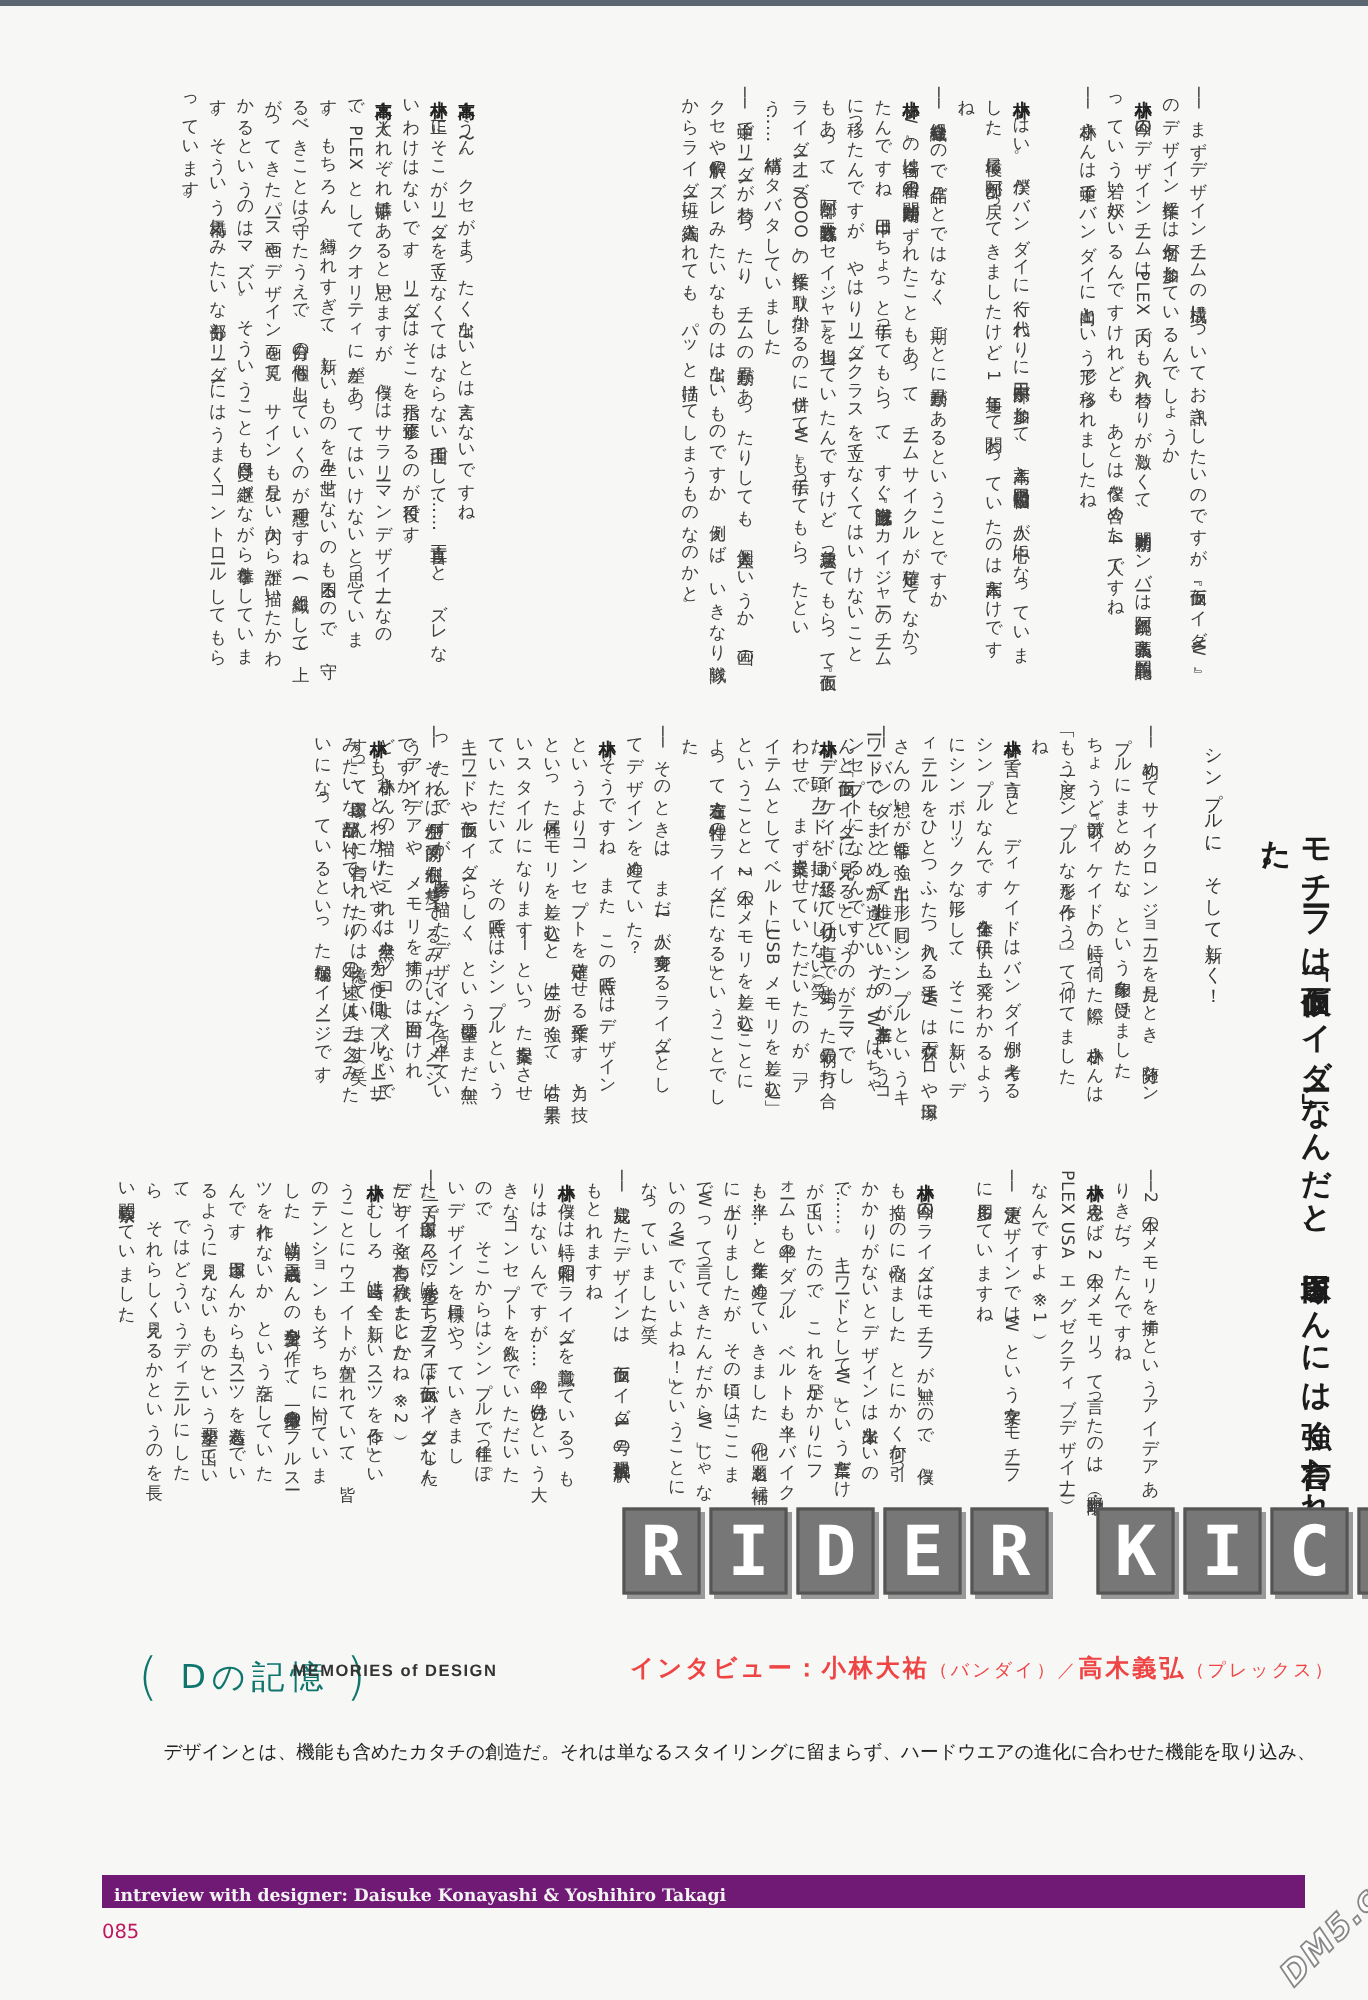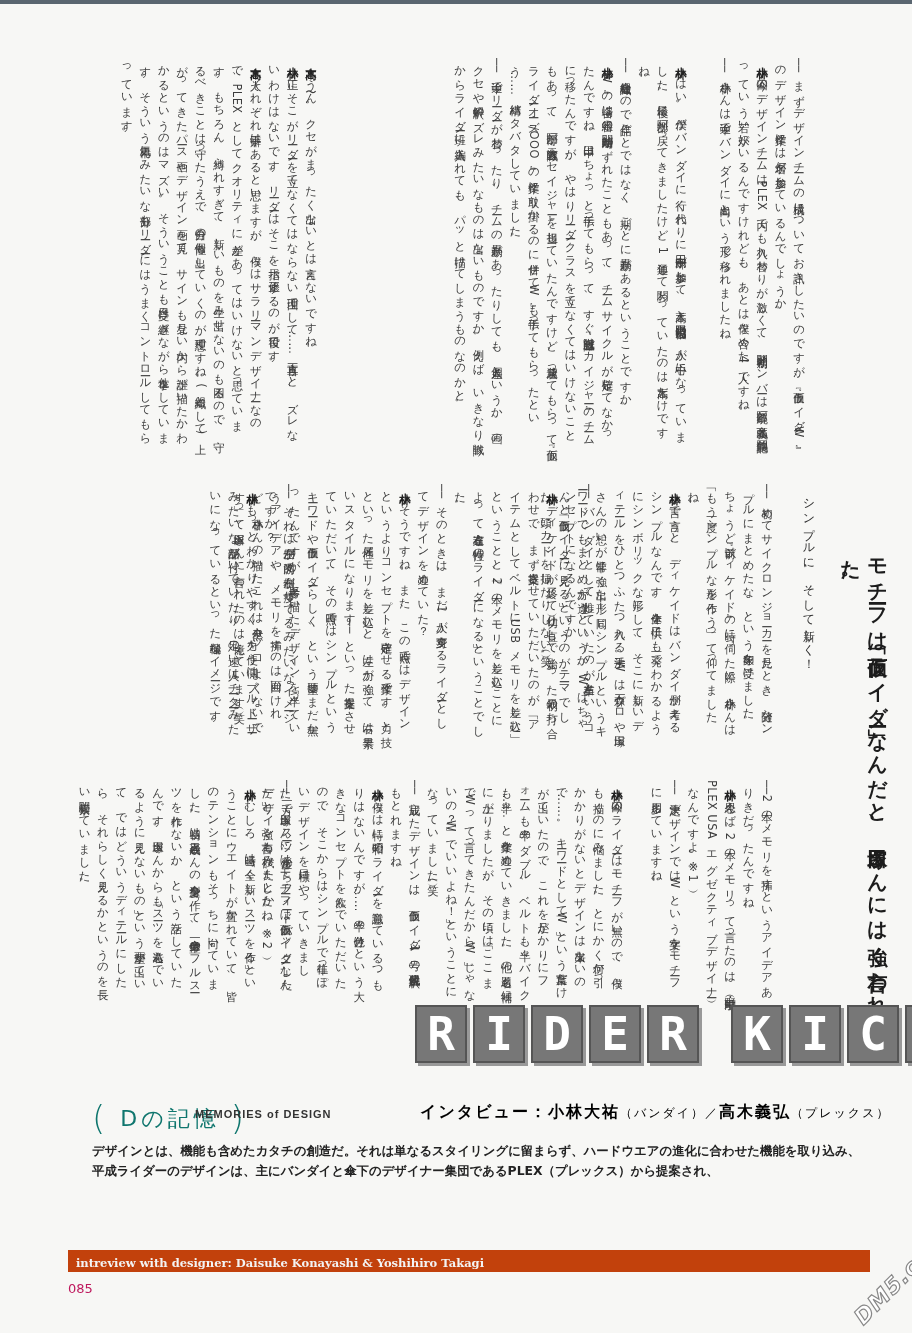--- a/index.html
+++ b/index.html
@@ -9,25 +9,25 @@
   .vblock p{margin:0;}
   .vblock b{font-weight:bold;color:#222;}
   .headline{position:absolute;writing-mode:vertical-rl;font-weight:bold;font-size:20px;letter-spacing:1px;color:#1c1c1c;left:838px;top:545px;height:520px;}
   .subhead{position:absolute;writing-mode:vertical-rl;font-size:12px;letter-spacing:1px;color:#333;left:800px;top:490px;}
   .rider{position:absolute;left:415px;top:1005px;display:flex;gap:6px;}
   .rider span{display:inline-block;width:48px;height:54px;background:#777;color:#fff;font-family:"DejaVu Sans Mono",monospace;font-weight:bold;font-size:46px;line-height:54px;text-align:center;border:2px solid #555;box-shadow:3px 3px 0 #999;}
   .rider .gap{background:transparent;border:none;box-shadow:none;width:20px;}
   .dtitle{position:absolute;left:92px;top:1098px;font-size:22px;letter-spacing:4px;color:#0f766e;}
   .dtitle .paren{font-size:34px;font-weight:300;vertical-align:-4px;}
   .memories{position:absolute;left:195px;top:1108px;font-family:Liberation Sans, sans-serif;font-weight:bold;font-size:11px;letter-spacing:1px;color:#333;}
-  .interviewline{position:absolute;left:420px;top:1102px;font-size:16px;font-weight:bold;letter-spacing:2px;color:#000000;white-space:nowrap;}
+  .interviewline{position:absolute;left:420px;top:1102px;font-size:16px;font-weight:bold;letter-spacing:2px;color:#ef4444;white-space:nowrap;}
   .interviewline .small{font-size:12px;font-weight:normal;}
   .lead{position:absolute;left:92px;top:1141px;width:800px;font-size:12.4px;line-height:19.6px;color:#222;}
-  .lead p{margin:0;white-space:nowrap;font-weight:bold;}
-  .banner{position:absolute;left:68px;top:1250px;width:802px;height:22px;background:#c2410c;color:#f3f3f3;font-family:"DejaVu Serif",serif;font-weight:bold;font-size:11.5px;line-height:26px;padding-left:8px;box-sizing:border-box;}
+  .lead p{margin:17px;white-space:nowrap;}
+  .banner{position:absolute;left:68px;top:1250px;width:802px;height:22px;background:#701a75;color:#f3f3f3;font-family:"DejaVu Serif",serif;font-weight:bold;font-size:11.5px;line-height:26px;padding-left:8px;box-sizing:border-box;}
   .pagenum{position:absolute;left:68px;top:1281px;font-size:13px;color:#be185d;}
   .watermark{position:absolute;left:840px;top:1265px;transform:rotate(-45deg);font-family:"DejaVu Sans",sans-serif;font-weight:bold;font-style:italic;font-size:22px;color:#fff;-webkit-text-stroke:1.2px #888;letter-spacing:1px;}
 </style>
 </head>
 <body>
 
 <div class="topbar"></div>
 
 <div class="vblock" style="right:104px;top:58px;height:385px;width:118px;">
   <p>──まずデザインチームの構成についてお訊きしたいのですが、『仮面ライダーW』のデザイン作業には何名が参加しているんでしょうか。</p>
@@ -99,18 +99,17 @@
 </div>
 
 <div class="dtitle"><span class="paren">(</span> <span>Dの記憶</span> <span class="paren">)</span></div>
 <div class="memories">MEMORIES of DESIGN</div>
 <div class="interviewline">
   <span>インタビュー：小林大祐</span><span class="small">（バンダイ）</span><span class="small">／</span><span>高木義弘</span><span class="small">（プレックス）</span>
 </div>
 
 <div class="lead">
   <p>デザインとは、機能も含めたカタチの創造だ。それは単なるスタイリングに留まらず、ハードウエアの進化に合わせた機能を取り込み、</p>
-  <p>平成ライダーのデザインは、主にバンダイと傘下のデザイナー集団であるPLEX（プレックス）から提案され、</p>
 </div>
 
 <div class="banner">intreview with designer: Daisuke Konayashi &amp; Yoshihiro Takagi</div>
 <div class="pagenum">085</div>
 <div class="watermark">DM5.com</div>
 
 </body></html>

